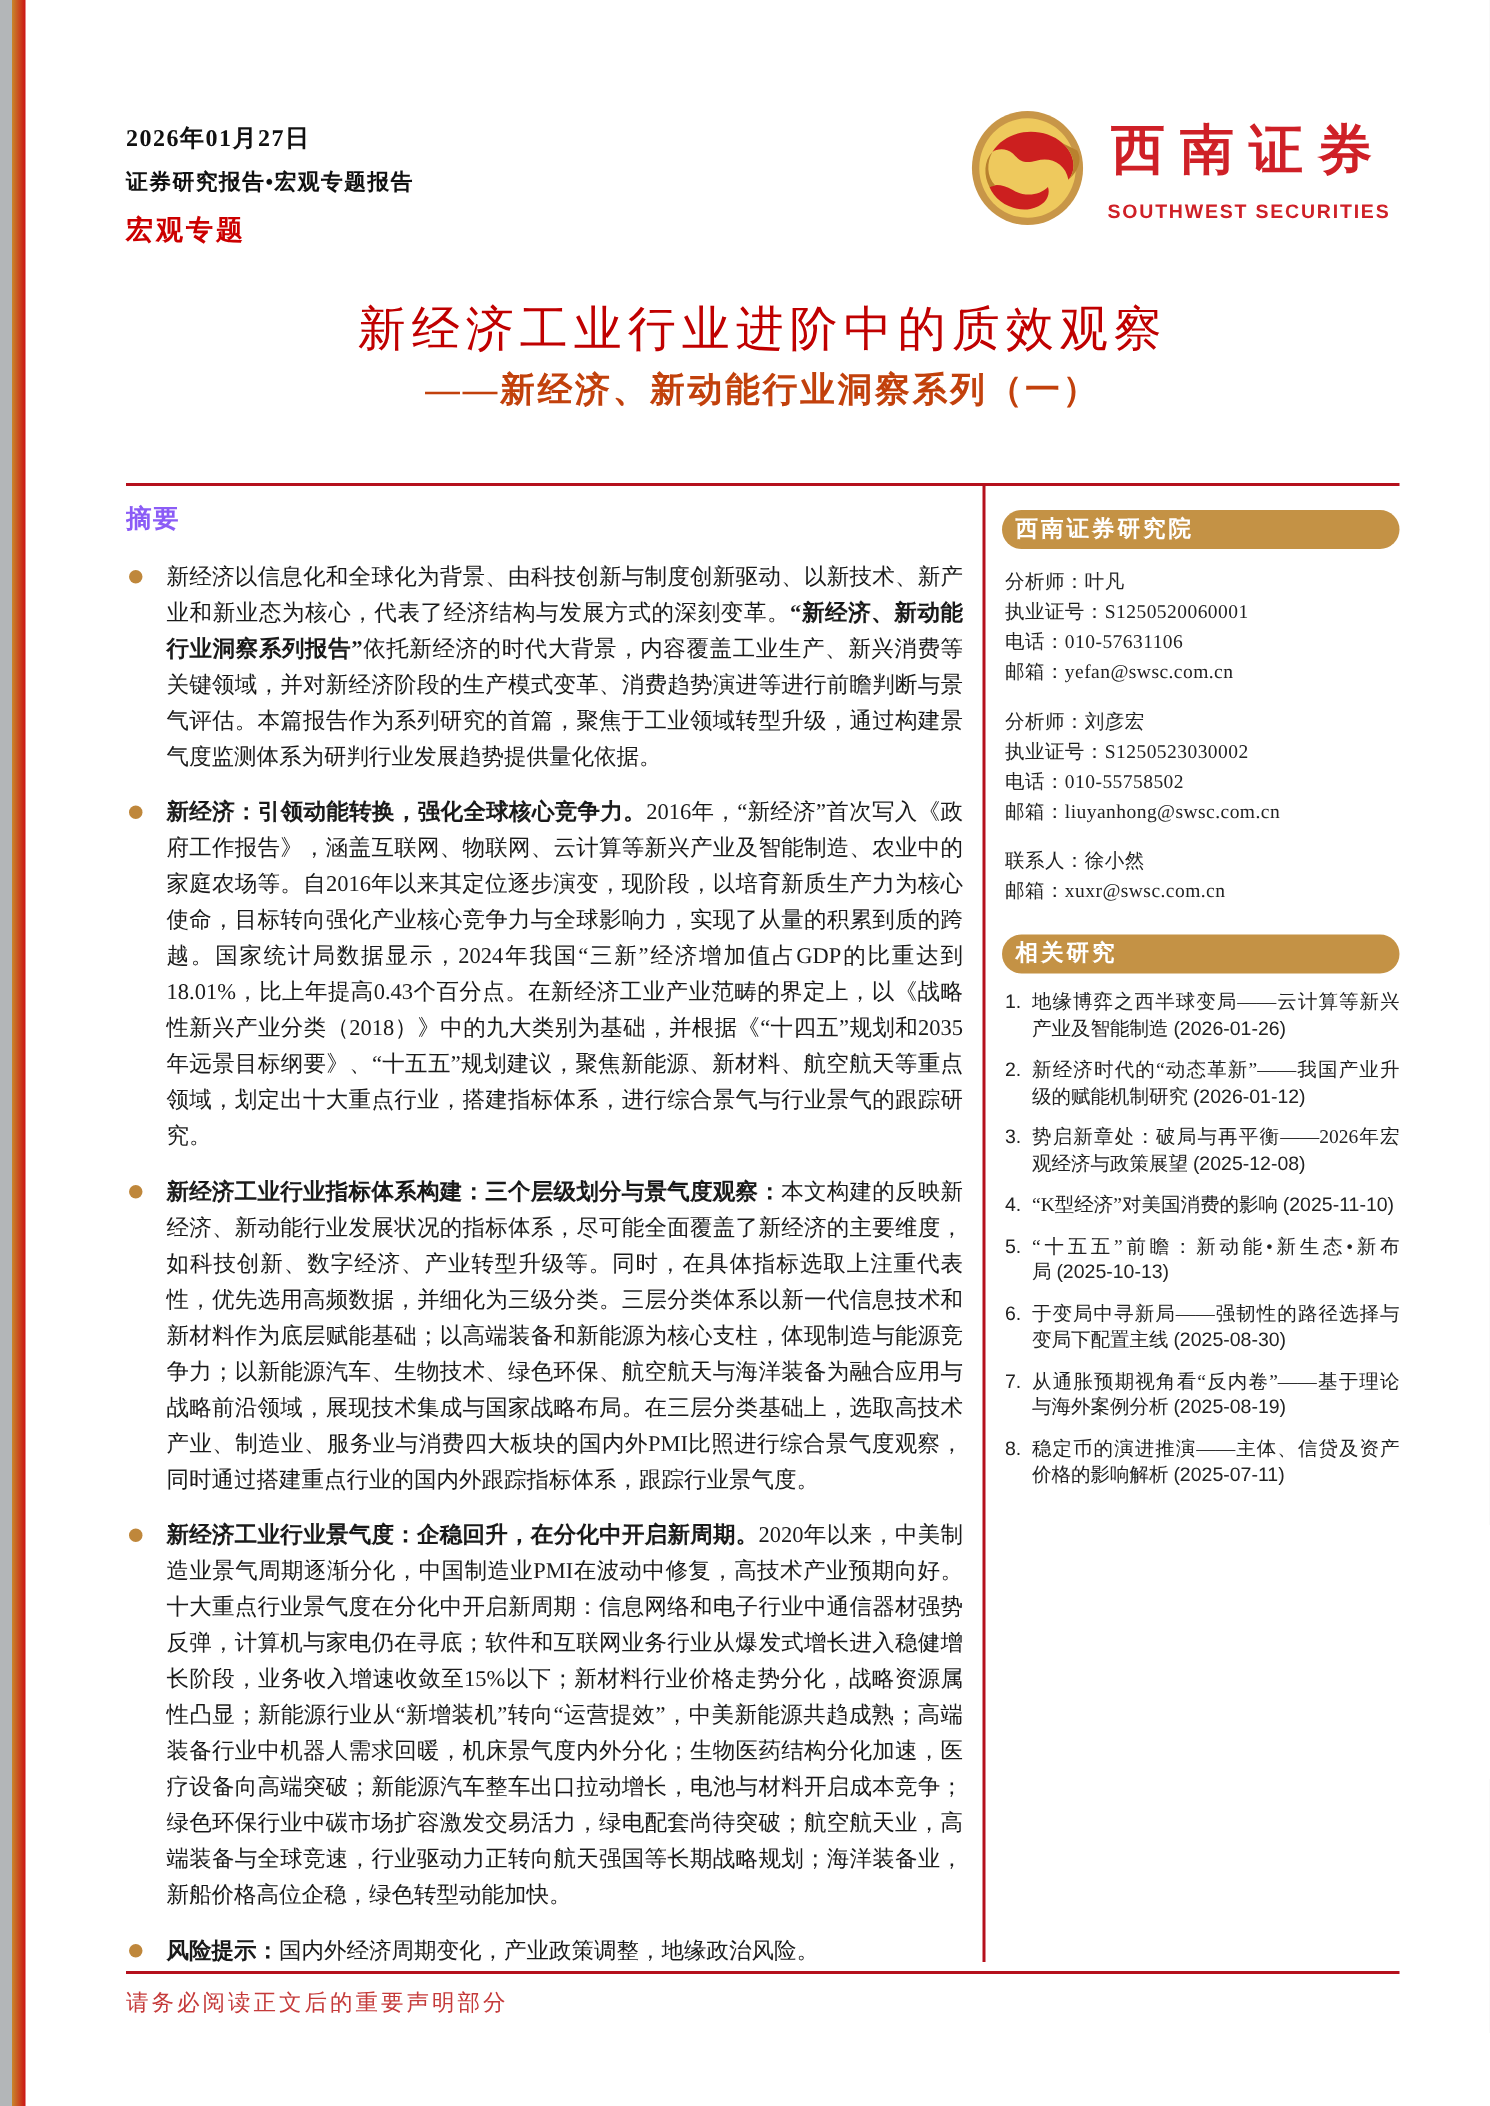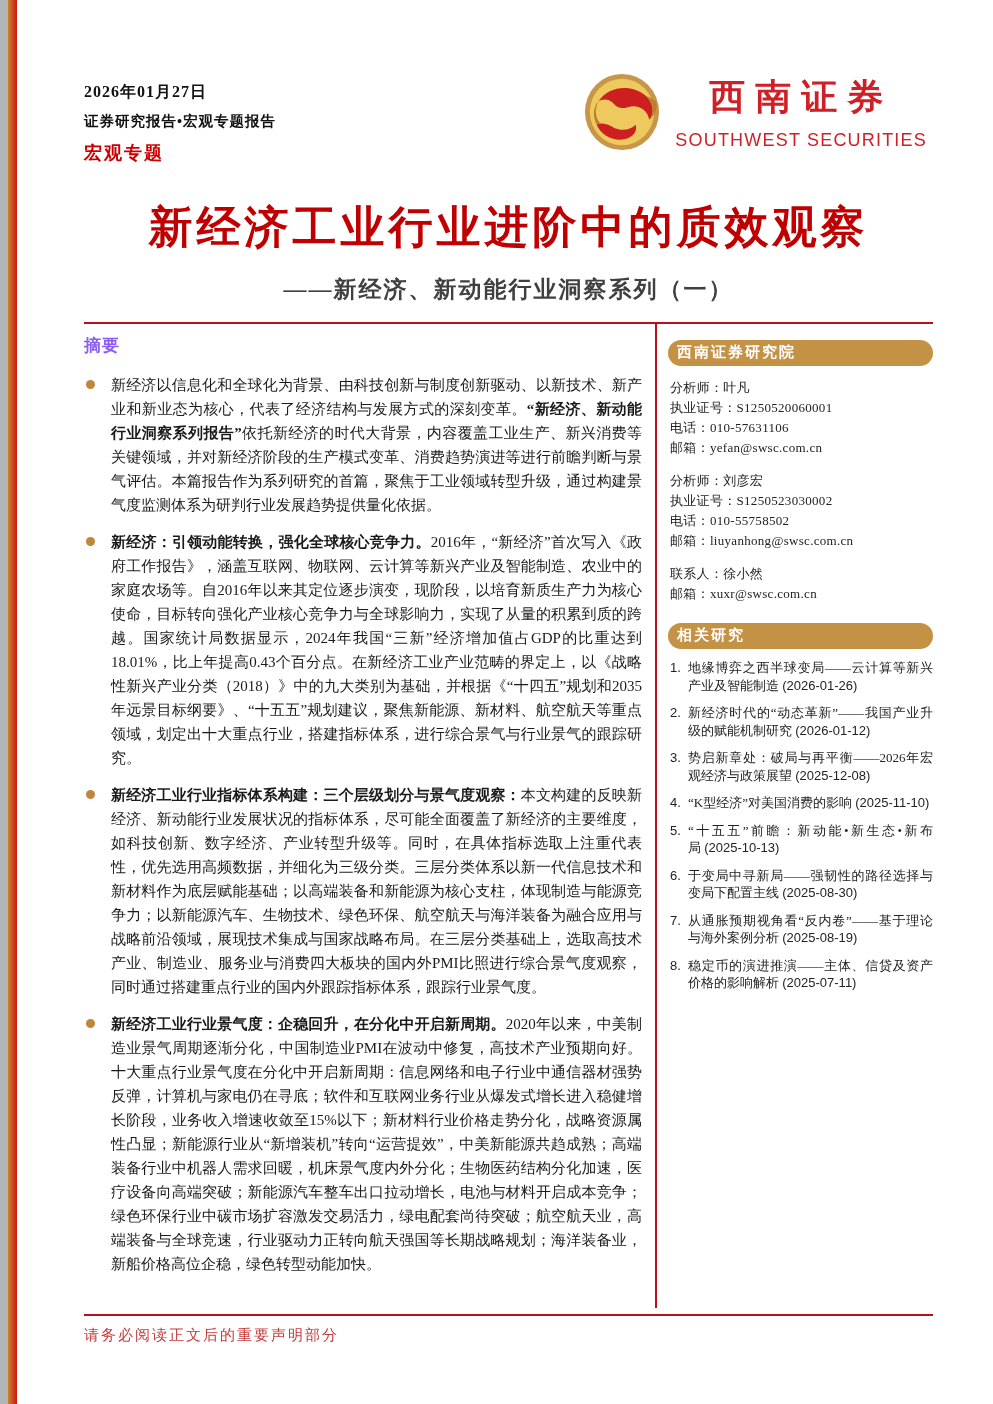--- a/index.html
+++ b/index.html
@@ -15,26 +15,26 @@
   .masthead { position:absolute; left:84px; top:82px; }
   .mh-date { font-size:16px; font-weight:bold; color:#111; letter-spacing:1px; }
   .mh-type { font-size:14.5px; font-weight:bold; color:#111; margin-top:9px; letter-spacing:1px; }
   .mh-cat  { font-size:18px; font-weight:bold; color:#cc0000; margin-top:10px; letter-spacing:2px; }
 
   
   .logo { position:absolute; right:66px; top:72px; display:flex; align-items:center; }
   .logo-mark { width:78px; height:80px; }
   .logo-text { margin-left:14px; text-align:center; }
   .logo-cn { font-size:36px; font-weight:bold; color:#cf2027; letter-spacing:10px; white-space:nowrap; }
-  .logo-en { font-size:18px; font-weight:normal; color:#cf2027; letter-spacing:1.2px; margin-top:8px; white-space:nowrap; font-family:"Liberation Sans",sans-serif; }
+  .logo-en { font-size:13px; font-weight:bold; color:#cf2027; letter-spacing:1.2px; margin-top:8px; white-space:nowrap; font-family:"Liberation Sans",sans-serif; }
 
   
   .title-block { position:absolute; left:84px; top:198px; width:849px; text-align:center; }
-  .title-main { font-size:44px; font-weight:bold; color:#c00000; letter-spacing:4px; white-space:nowrap; }
-  .title-sub  { font-size:23px; font-weight:bold; color:#404040; margin-top:17px; letter-spacing:2px; white-space:nowrap; }
+  .title-main { font-size:32px; font-weight:normal; color:#c00000; letter-spacing:4px; white-space:nowrap; }
+  .title-sub  { font-size:23px; font-weight:bold; color:#c2410c; margin-top:2px; letter-spacing:2px; white-space:nowrap; }
 
   .top-rule    { position:absolute; left:84px;  top:322px;  width:849px; height:2px; background:#b5101c; }
   .divider-v   { position:absolute; left:655px; top:322px;  width:2px;  height:986px; background:#b5101c; }
   .footer-rule { position:absolute; left:84px;  top:1314px; width:849px; height:2px; background:#b5101c; }
   .footer-text { position:absolute; left:84px;  top:1326px; font-size:15px; color:#c53a3a; letter-spacing:2px; }
 
   
   .abstract { position:absolute; left:84px; top:334px; width:558px; height:975px; overflow:hidden; }
   .abs-heading { font-size:17px; font-weight:bold; color:#8b5cf6; margin-bottom:16px; letter-spacing:1px; }
   .abs-list { list-style:none; }
@@ -105,20 +105,24 @@
         <span class="abs-bold">新经济：引领动能转换，强化全球核心竞争力。</span><span>2016年，“新经济”首次写入《政府工作报告》，涵盖互联网、物联网、云计算等新兴产业及智能制造、农业中的家庭农场等。自2016年以来其定位逐步演变，现阶段，以培育新质生产力为核心使命，目标转向强化产业核心竞争力与全球影响力，实现了从量的积累到质的跨越。国家统计局数据显示，2024年我国“三新”经济增加值占GDP的比重达到18.01%，比上年提高0.43个百分点。在新经济工业产业范畴的界定上，以《战略性新兴产业分类（2018）》中的九大类别为基础，并根据《“十四五”规划和2035年远景目标纲要》、“十五五”规划建议，聚焦新能源、新材料、航空航天等重点领域，划定出十大重点行业，搭建指标体系，进行综合景气与行业景气的跟踪研究。</span>
       </li>
       <li>
         <span class="dot"></span>
         <span class="abs-bold">新经济工业行业指标体系构建：三个层级划分与景气度观察：</span><span>本文构建的反映新经济、新动能行业发展状况的指标体系，尽可能全面覆盖了新经济的主要维度，如科技创新、数字经济、产业转型升级等。同时，在具体指标选取上注重代表性，优先选用高频数据，并细化为三级分类。三层分类体系以新一代信息技术和新材料作为底层赋能基础；以高端装备和新能源为核心支柱，体现制造与能源竞争力；以新能源汽车、生物技术、绿色环保、航空航天与海洋装备为融合应用与战略前沿领域，展现技术集成与国家战略布局。在三层分类基础上，选取高技术产业、制造业、服务业与消费四大板块的国内外PMI比照进行综合景气度观察，同时通过搭建重点行业的国内外跟踪指标体系，跟踪行业景气度。</span>
       </li>
       <li>
         <span class="dot"></span>
         <span class="abs-bold">新经济工业行业景气度：企稳回升，在分化中开启新周期。</span><span>2020年以来，中美制造业景气周期逐渐分化，中国制造业PMI在波动中修复，高技术产业预期向好。十大重点行业景气度在分化中开启新周期：信息网络和电子行业中通信器材强势反弹，计算机与家电仍在寻底；软件和互联网业务行业从爆发式增长进入稳健增长阶段，业务收入增速收敛至15%以下；新材料行业价格走势分化，战略资源属性凸显；新能源行业从“新增装机”转向“运营提效”，中美新能源共趋成熟；高端装备行业中机器人需求回暖，机床景气度内外分化；生物医药结构分化加速，医疗设备向高端突破；新能源汽车整车出口拉动增长，电池与材料开启成本竞争；绿色环保行业中碳市场扩容激发交易活力，绿电配套尚待突破；航空航天业，高端装备与全球竞速，行业驱动力正转向航天强国等长期战略规划；海洋装备业，新船价格高位企稳，绿色转型动能加快。</span>
       </li>
+      <li>
+        <span class="dot"></span>
+        <span class="abs-bold">风险提示：</span><span>国内外经济周期变化，产业政策调整，地缘政治风险。</span>
+      </li>
     </ul>
   </div>
 
   <div class="sidebar">
     <div class="side-header">西南证券研究院</div>
     <div class="inst-body">
       <div class="analyst-group">
         <div class="an-row">分析师：叶凡</div>
         <div class="an-row">执业证号：S1250520060001</div>
         <div class="an-row">电话：010-57631106</div>

